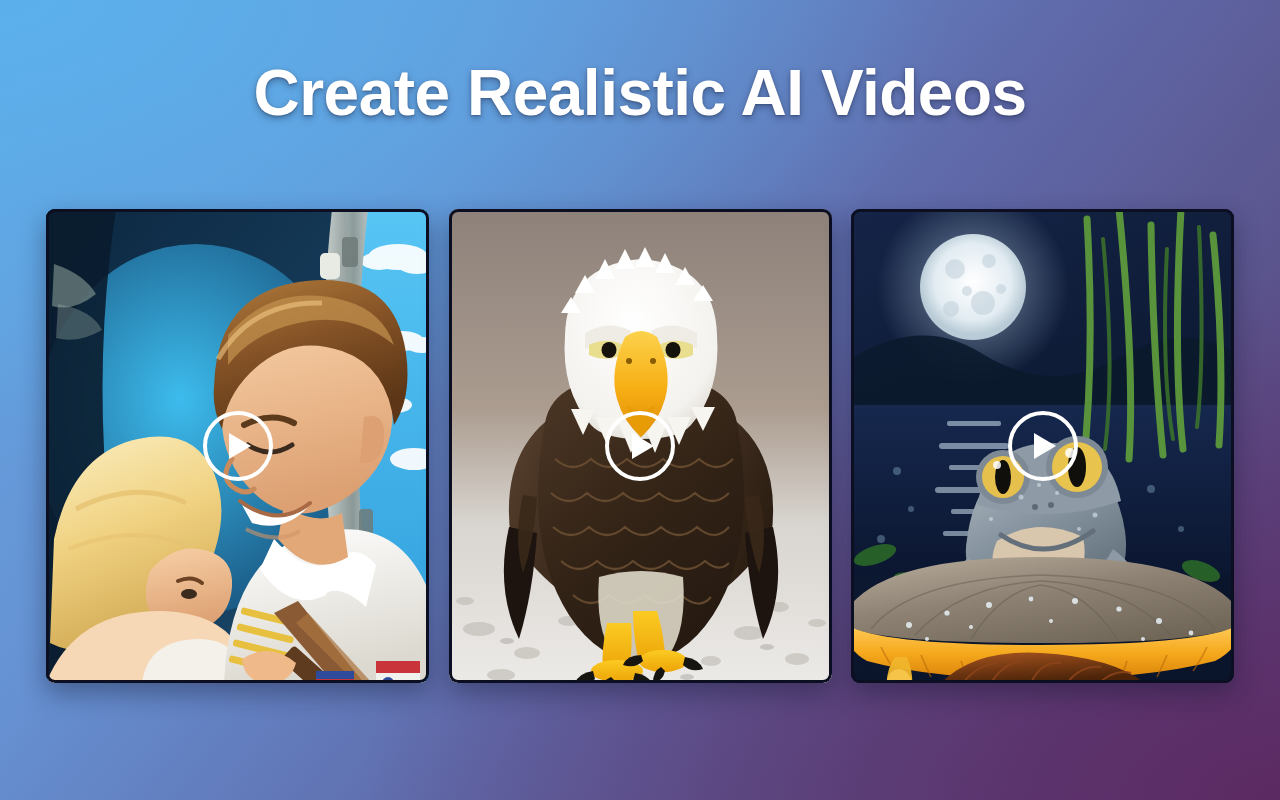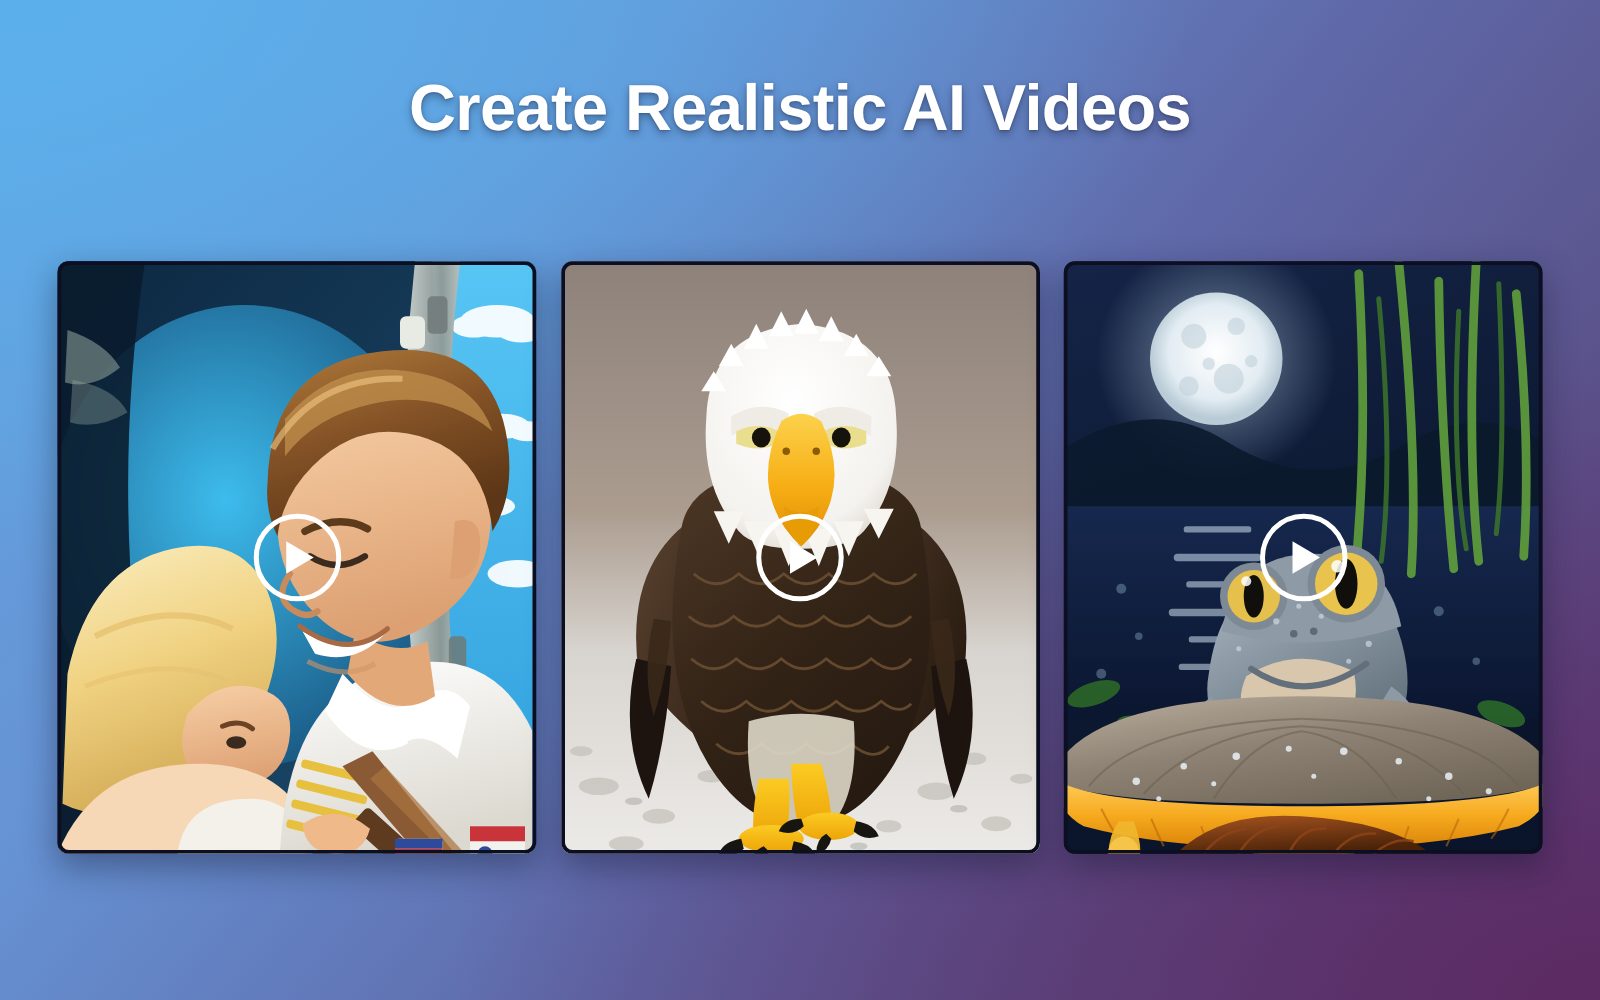--- a/index.html
+++ b/index.html
@@ -16,21 +16,21 @@
 
   .stage { position:absolute; inset:0; }
 
   
   .title-wrap {
     position:absolute; left:0; right:0; top:60px;
     text-align:center;
   }
   .title {
     display:inline-block;
-    font-size:52px;
+    font-size:64px;
     font-weight:bold;
     color:#ffffff;
     letter-spacing:-0.5px;
     line-height:1.05;
     text-shadow: 0 3px 7px rgba(30,40,70,0.42), 0 1px 2px rgba(20,30,60,0.35);
   }
 
   
   .cards {
     position:absolute;

